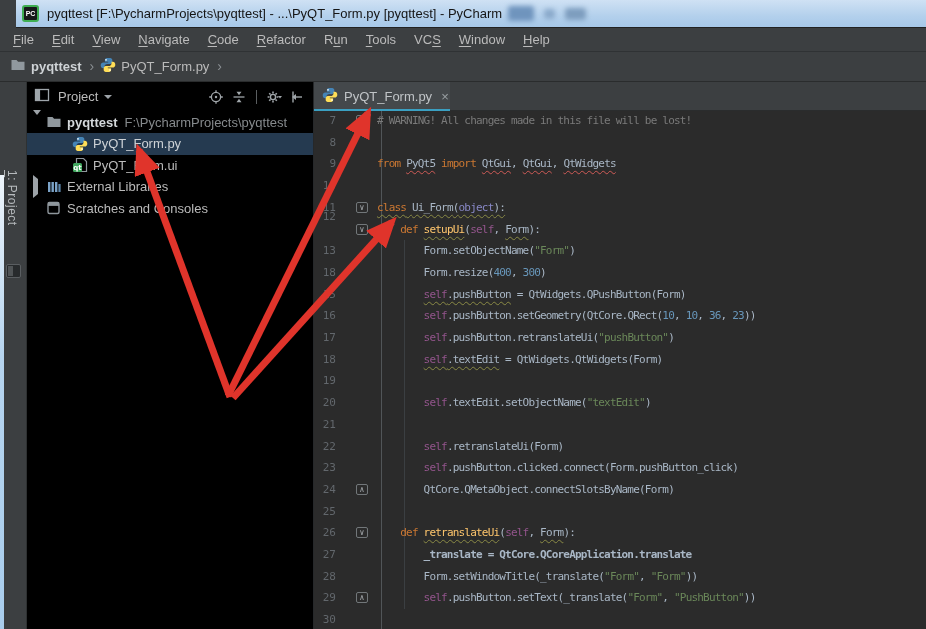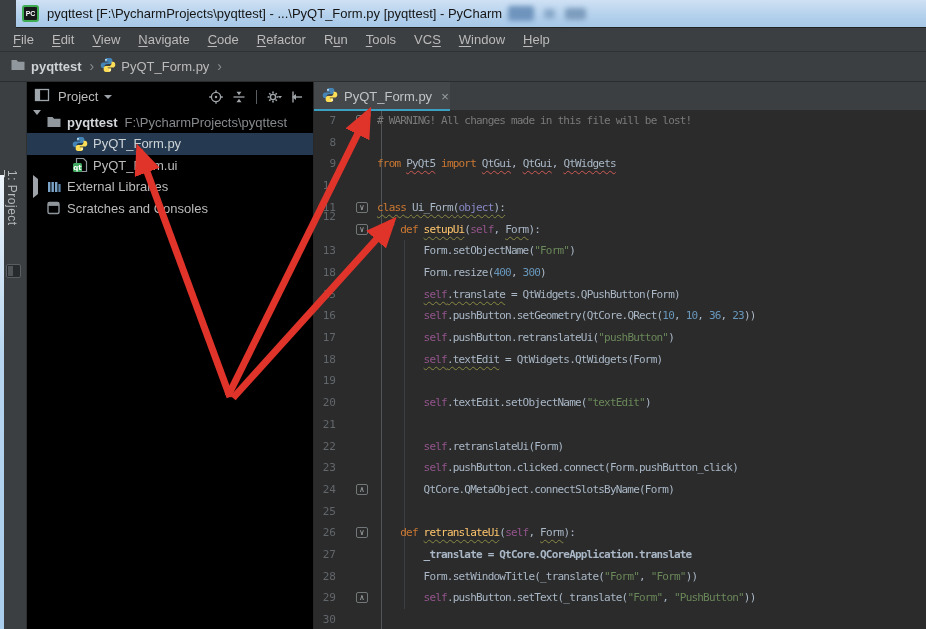--- a/index.html
+++ b/index.html
@@ -275,21 +275,21 @@
     <div class="fold" style="top: 90.8px;">∨</div>
     <div class="code-line" style="top: 85.8px;"><span class="tk-kw u-typo">class</span><span class="u-typo"> </span><span class="u-typo">Ui_Form</span><span class="u-typo">(</span><span class="tk-builtin u-typo">object</span><span class="u-typo">):</span></div>
     <div class="lnum" style="top: 95px;">12</div>
     <div class="fold" style="top: 112.5px;">∨</div>
     <div class="code-line" style="top: 107.5px;"><span>    </span><span class="tk-kw">def</span><span> </span><span class="tk-func u-typo">setupUi</span><span>(</span><span class="tk-self">self</span><span>, </span><span class="u-typo">Form</span><span>):</span></div>
     <div class="lnum" style="top: 129.2px;">13</div>
     <div class="code-line" style="top: 129.2px;"><span>        Form.setObjectName(</span><span class="tk-str">"Form"</span><span>)</span></div>
     <div class="lnum" style="top: 150.9px;">18</div>
     <div class="code-line" style="top: 150.9px;"><span>        Form.resize(</span><span class="tk-num">400</span><span>, </span><span class="tk-num">300</span><span>)</span></div>
     <div class="lnum" style="top: 172.6px;">15</div>
-    <div class="code-line" style="top: 172.6px;"><span>        </span><span class="tk-self u-typo">self</span><span class="u-typo">.translate</span><span> = QtWidgets.QPushButton(Form)</span></div>
+    <div class="code-line" style="top: 172.6px;"><span>        </span><span class="tk-self u-typo">self</span><span class="u-typo">.pushButton</span><span> = QtWidgets.QPushButton(Form)</span></div>
     <div class="lnum" style="top: 194.3px;">16</div>
     <div class="code-line" style="top: 194.3px;"><span>        </span><span class="tk-self">self</span><span>.pushButton.setGeometry(QtCore.QRect(</span><span class="tk-num">10</span><span>, </span><span class="tk-num">10</span><span>, </span><span class="tk-num">36</span><span>, </span><span class="tk-num">23</span><span>))</span></div>
     <div class="lnum" style="top: 216px;">17</div>
     <div class="code-line" style="top: 216px;"><span>        </span><span class="tk-self">self</span><span>.pushButton.retranslateUi(</span><span class="tk-str">"pushButton"</span><span>)</span></div>
     <div class="lnum" style="top: 237.7px;">18</div>
     <div class="code-line" style="top: 237.7px;"><span>        </span><span class="tk-self u-typo">self</span><span class="u-typo">.textEdit</span><span> = QtWidgets.QtWidgets(Form)</span></div>
     <div class="lnum" style="top: 259.4px;">19</div>
     <div class="lnum" style="top: 281.1px;">20</div>
     <div class="code-line" style="top: 281.1px;"><span>        </span><span class="tk-self">self</span><span>.textEdit.setObjectName(</span><span class="tk-str">"textEdit"</span><span>)</span></div>
     <div class="lnum" style="top: 302.8px;">21</div>

